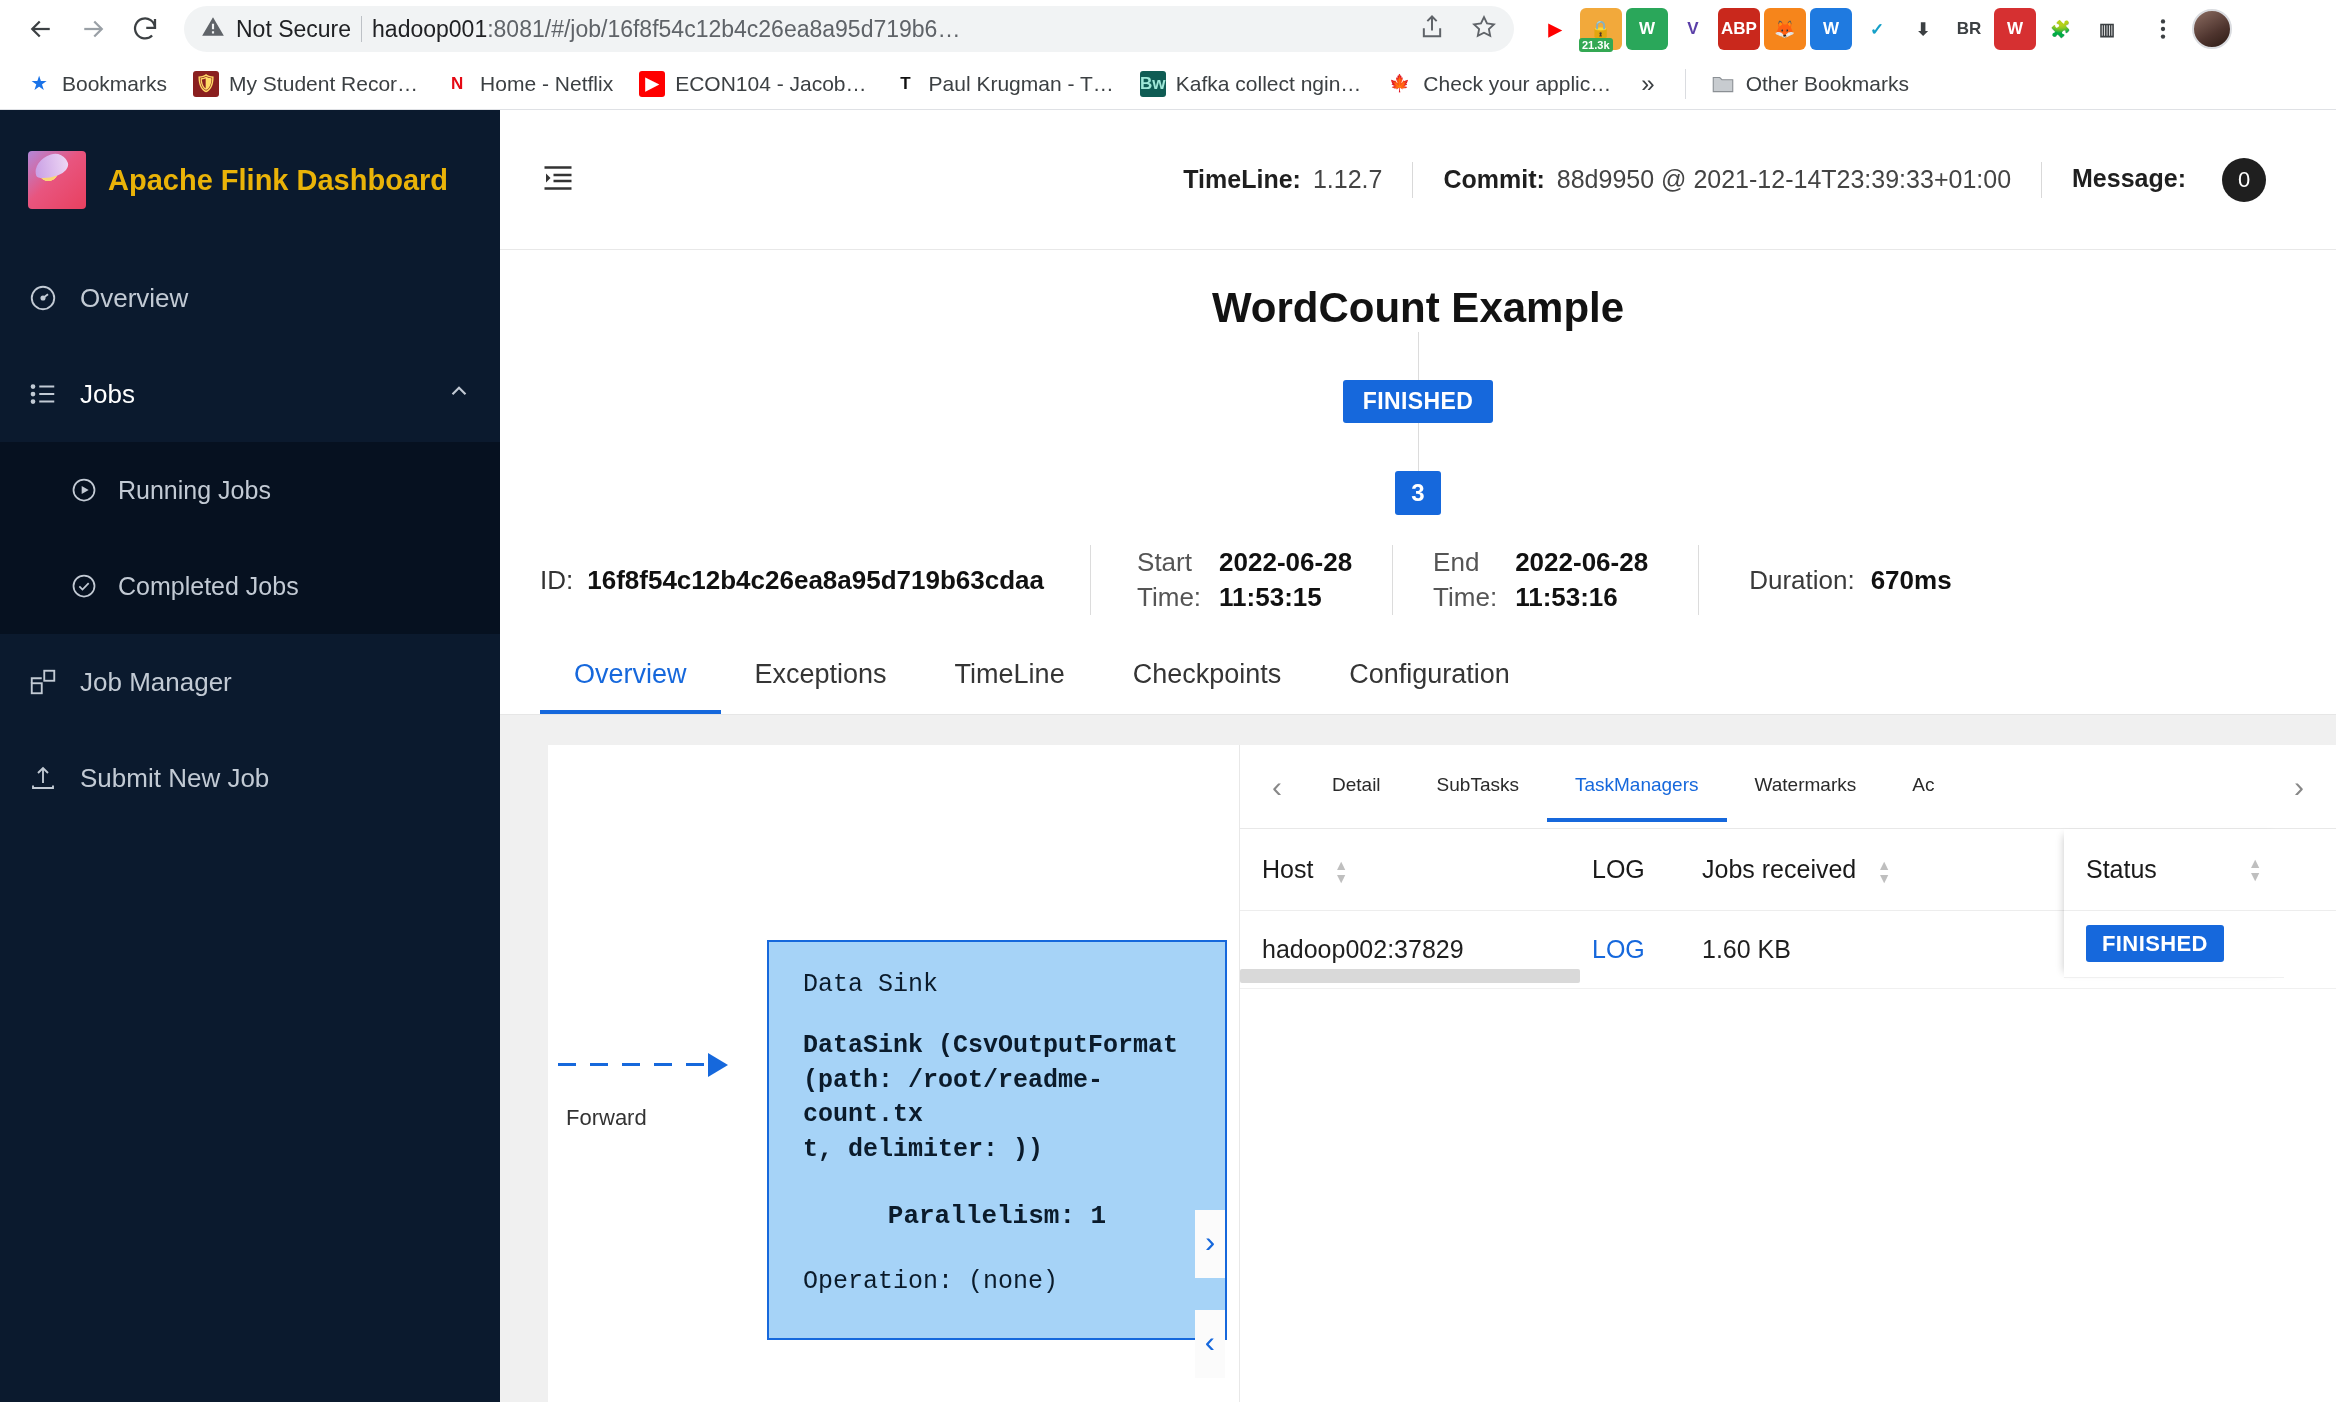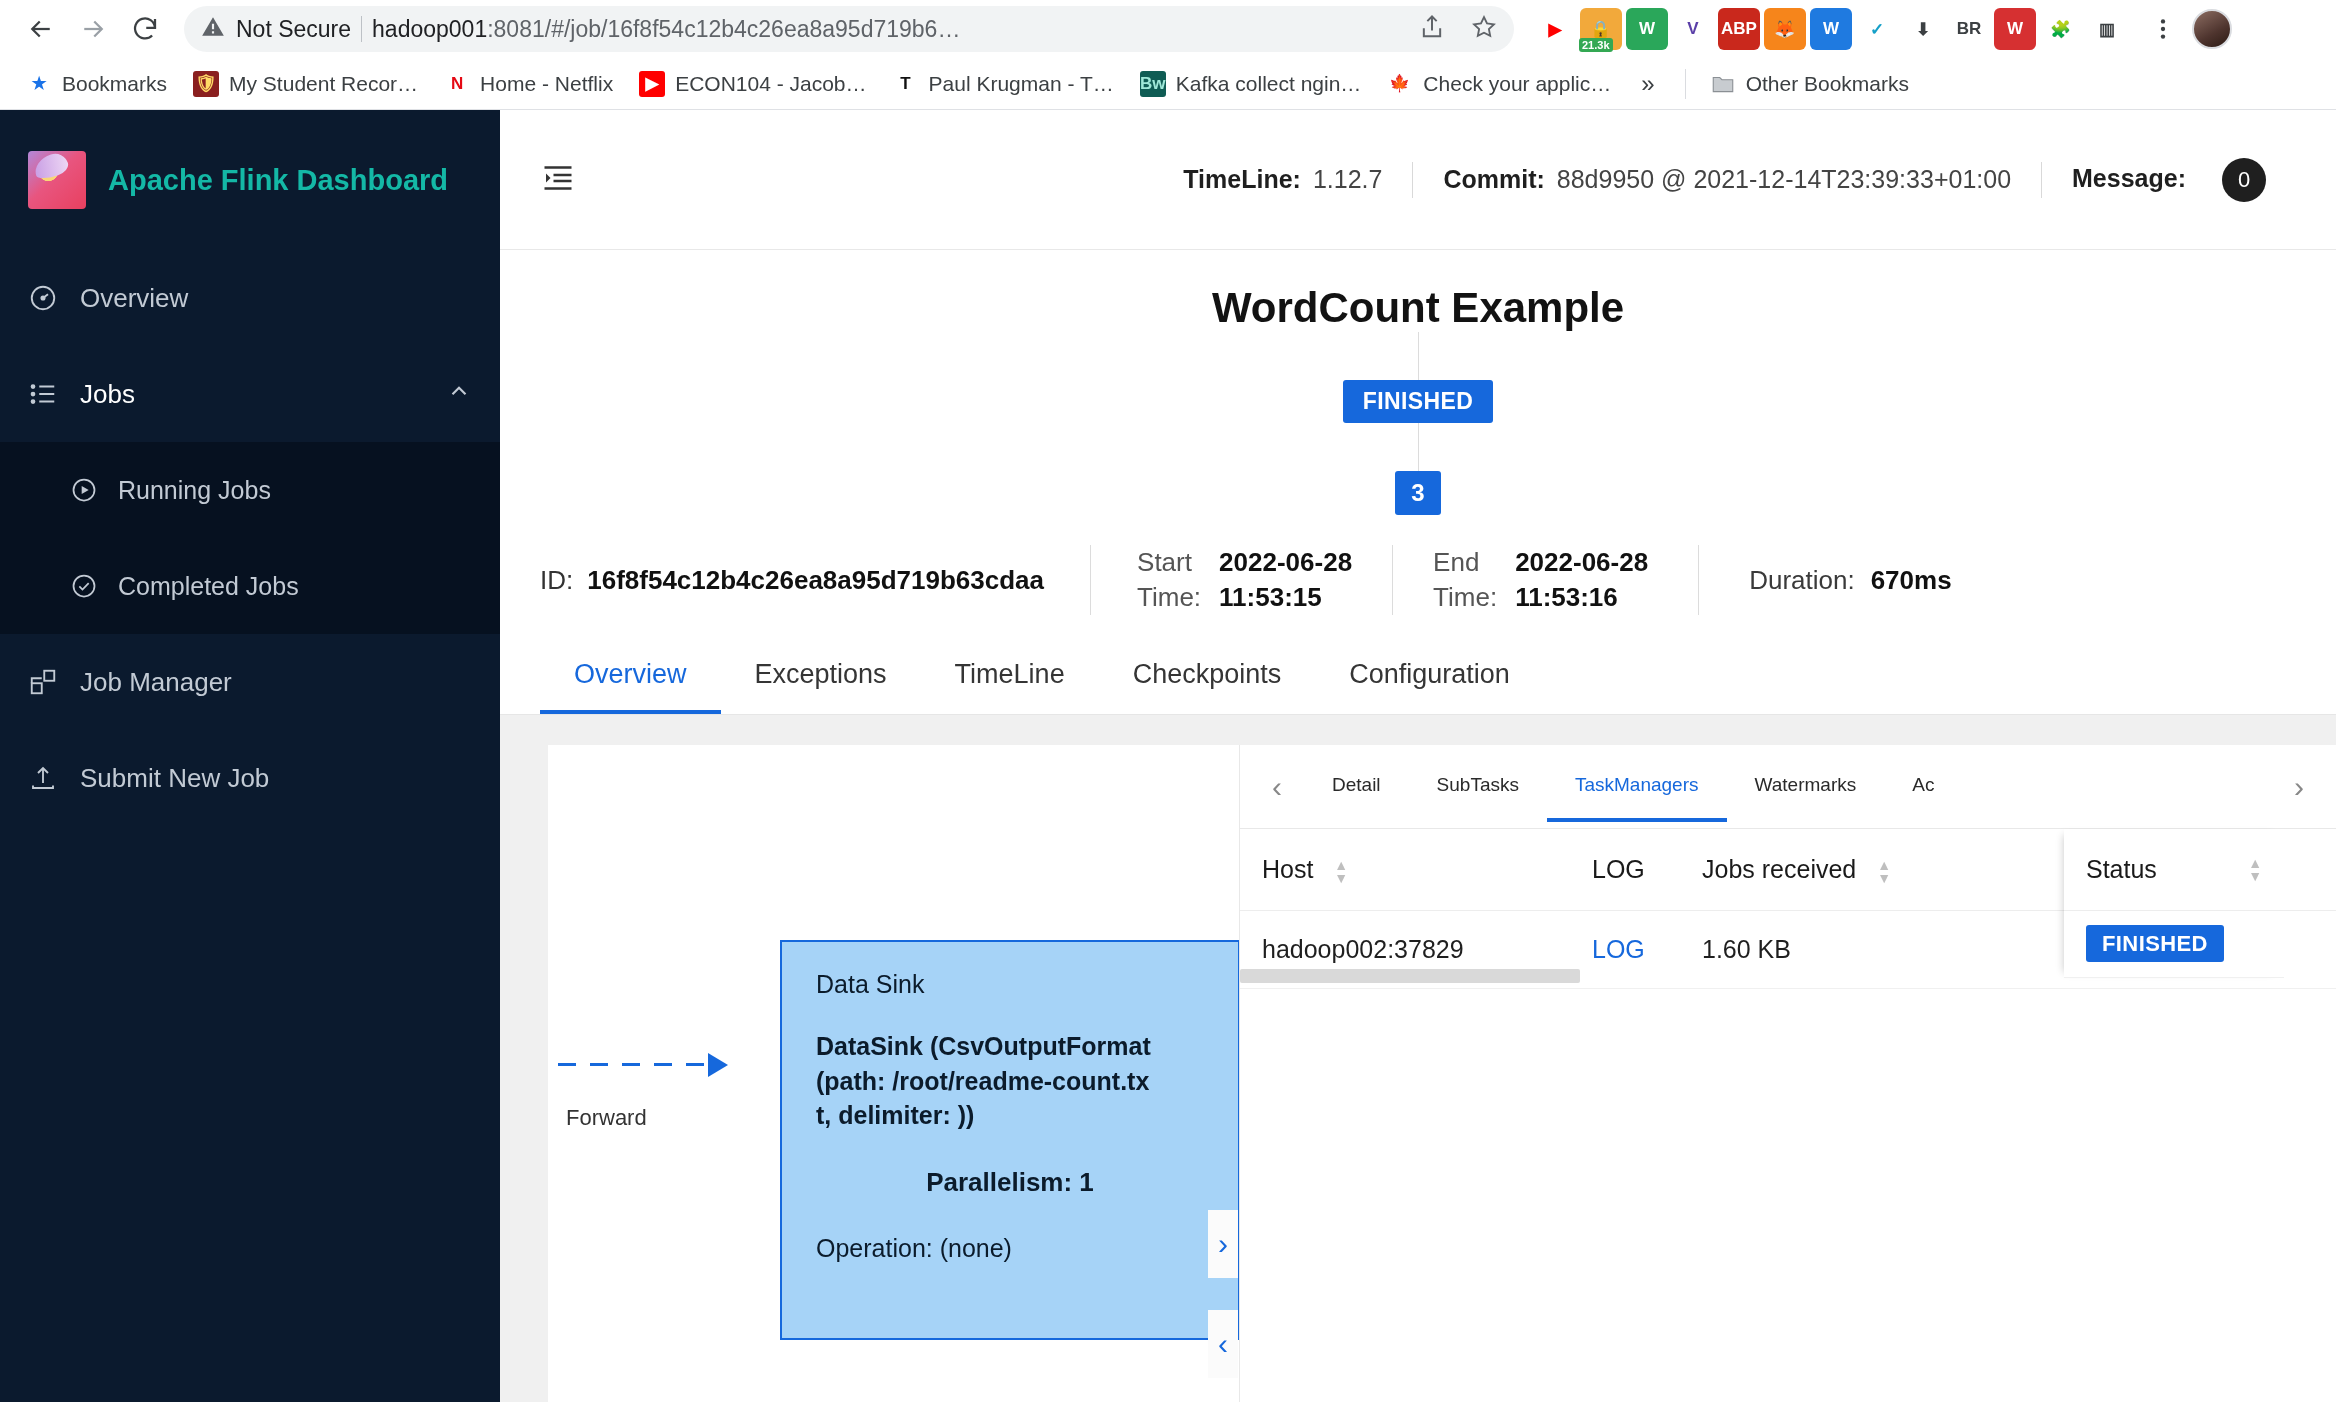--- a/index.html
+++ b/index.html
@@ -93,21 +93,21 @@
     background: radial-gradient(circle at 35% 35%, #f9d776 0%, #f9d776 18%, transparent 19%),
                 linear-gradient(135deg,#b388d9 0%,#e8557f 45%,#e8405f 100%);
     position: relative; overflow: hidden;
   }
   #flink-logo::after{
     content:""; position:absolute; left:6px; top:4px; width:34px; height:22px;
     background: linear-gradient(100deg,#c79ce4,#efd9f5);
     border-radius: 60% 40% 40% 60%/70% 60% 40% 30%;
     transform: rotate(-18deg);
   }
-  #brand-title { font-size: 29px; font-weight: bold; color: #14b8a6; white-space: nowrap; }
+  #brand-title { font-size: 29px; font-weight: bold; color: #eab308; white-space: nowrap; }
 
   .nav-item {
     display: flex; align-items: center; gap: 22px;
     height: 96px; padding: 0 28px; font-size: 26px; color: #c2cad4;
   }
   .nav-item .nv-ico { width: 30px; height: 30px; flex: none; color: #c2cad4; }
   .nav-item.active-parent { color: #ffffff; }
   .nav-item .chev { margin-left: auto; color: #c2cad4; }
   #submenu { background: #061120; }
   .sub-item {
@@ -182,23 +182,23 @@
   #edge {
     position: absolute; left: 10px; top: 318px; width: 150px; height: 3px;
     background: repeating-linear-gradient(to right,#1668dc 0 18px, transparent 18px 32px);
   }
   #arrow {
     position: absolute; left: 160px; top: 308px;
     width: 0; height: 0; border-left: 20px solid #1668dc;
     border-top: 12px solid transparent; border-bottom: 12px solid transparent;
   }
   #sink-node {
-    position: absolute; left: 232px; top: 195px; width: 460px; height: 400px;
+    position: absolute; left: 219px; top: 195px; width: 460px; height: 400px;
     background: #a6d3f7; border: 2px solid #1668dc;
-    padding: 28px 34px; color: #0b1b2b;
+    padding: 28px 34px; color: #0b1b2b; font-family: Liberation Mono, monospace;
   }
   #sink-node .n-type { font-size: 25px; margin-bottom: 30px; }
   #sink-node .n-desc { font-size: 25px; font-weight: bold; line-height: 1.38; white-space: pre-line; }
   #sink-node .n-par { font-size: 26px; font-weight: bold; text-align: center; margin-top: 34px; }
   #sink-node .n-op { font-size: 25px; margin-top: 36px; }
   .node-handle {
     position: absolute; right: 0; width: 30px; height: 68px; background: #fbfbfb;
     display: flex; align-items: center; justify-content: center;
     color: #1668dc; font-size: 30px;
   }

